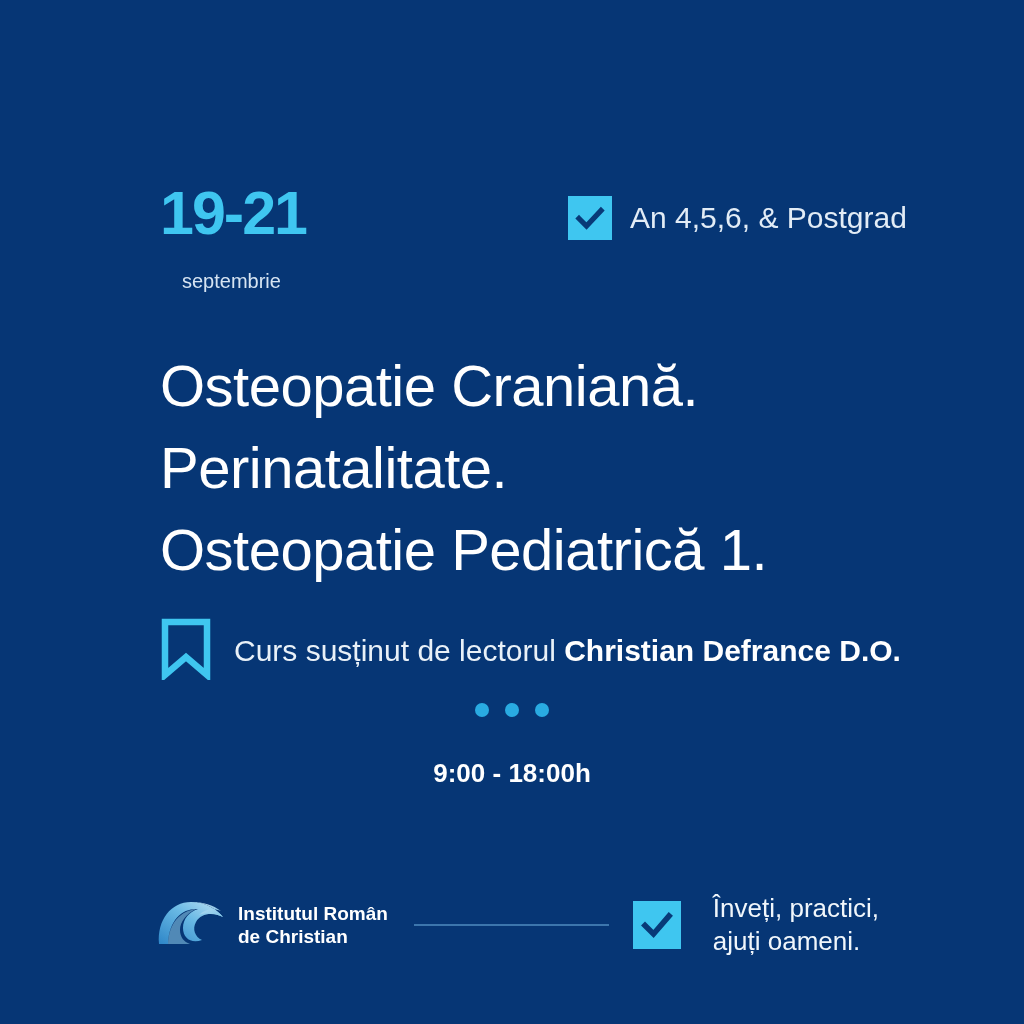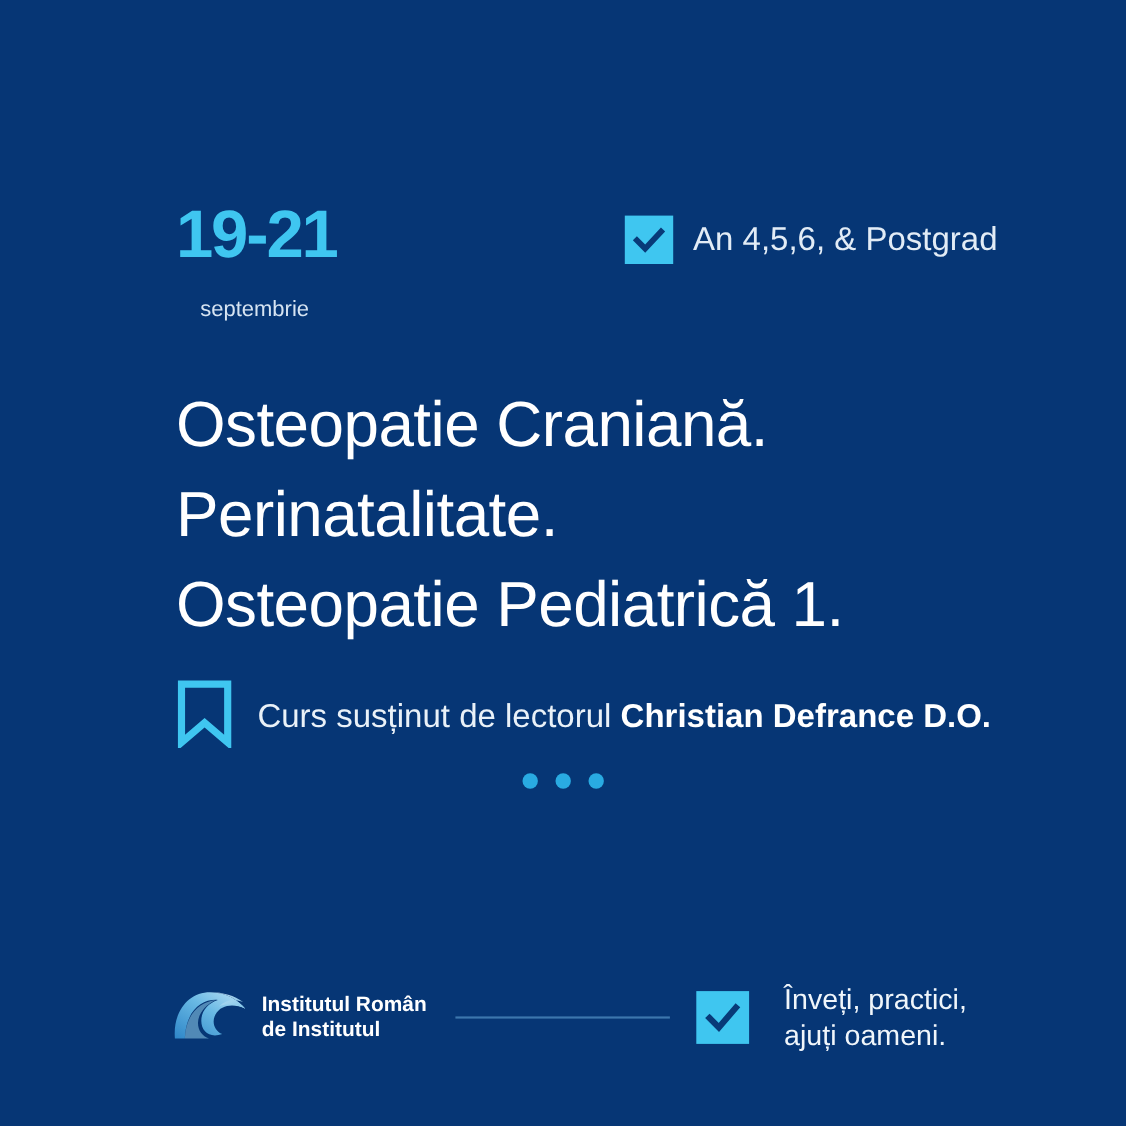--- a/index.html
+++ b/index.html
@@ -249,20 +249,21 @@
     <span class="lecturer-text"><span>Curs susținut de lectorul </span><span class="lecturer-name">Christian Defrance D.O.</span></span>
   </div>
 
   <div class="dots">
     <span class="dot"></span>
     <span class="dot"></span>
     <span class="dot"></span>
   </div>
 
   <div class="meta">
+    <div class="meta-time">9:00 - 18:00h</div>
   </div>
 
   <div class="footer">
 
     <div class="brand">
       <span class="brand-mark">
         <svg width="72" height="58" viewBox="0 0 72 58">
           <defs>
             <linearGradient id="waveA" x1="0" y1="1" x2="1" y2="0">
               <stop offset="0" stop-color="#2E86C8"></stop>
@@ -277,21 +278,21 @@
           <path d="M4 50 C2 26 16 8 36 8 C52 8 62 16 68 23 C58 18 46 19 41 28
                    C37 35 40 43 47 46 C36 50 28 44 28 34 C28 25 34 18 43 15
                    C28 14 14 25 13 50 Z" fill="url(#waveA)"></path>
           <path d="M36 8 C52 8 62 16 68 23 C60 19 51 18 44 21 C50 15 58 14 66 17
                    C58 11 48 8 36 8 Z" fill="url(#waveB)" opacity="0.95"></path>
           <path d="M13 50 C14 28 26 17 41 15 C31 20 25 28 25 36 C25 43 29 48 35 50 Z" fill="#8FCDEB" opacity="0.55"></path>
         </svg>
       </span>
       <span>
         <span class="brand-name" style="display: block;">Institutul Român</span>
-        <span class="brand-name" style="display: block;">de Institutul</span>
+        <span class="brand-name" style="display: block;">de Christian</span>
       </span>
     </div>
 
     <span class="footer-rule"></span>
 
     <div class="slogan">
       <span class="slogan-box">
         <svg width="48" height="48" viewBox="0 0 48 48">
           <path d="M12 24.5 L20.5 33 L36 15" fill="none" stroke="#083A78" stroke-width="5.6" stroke-linecap="square" stroke-linejoin="miter"></path>
         </svg>

